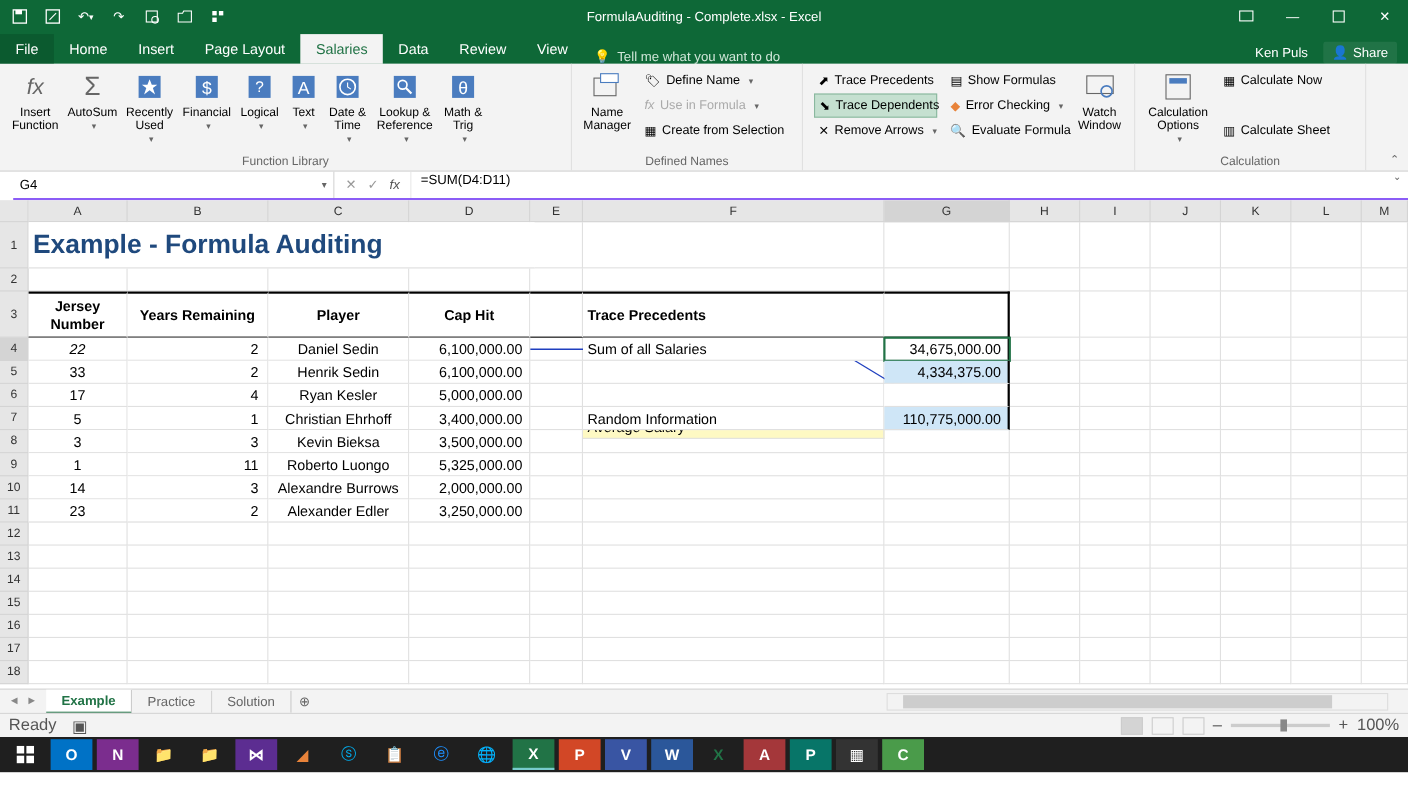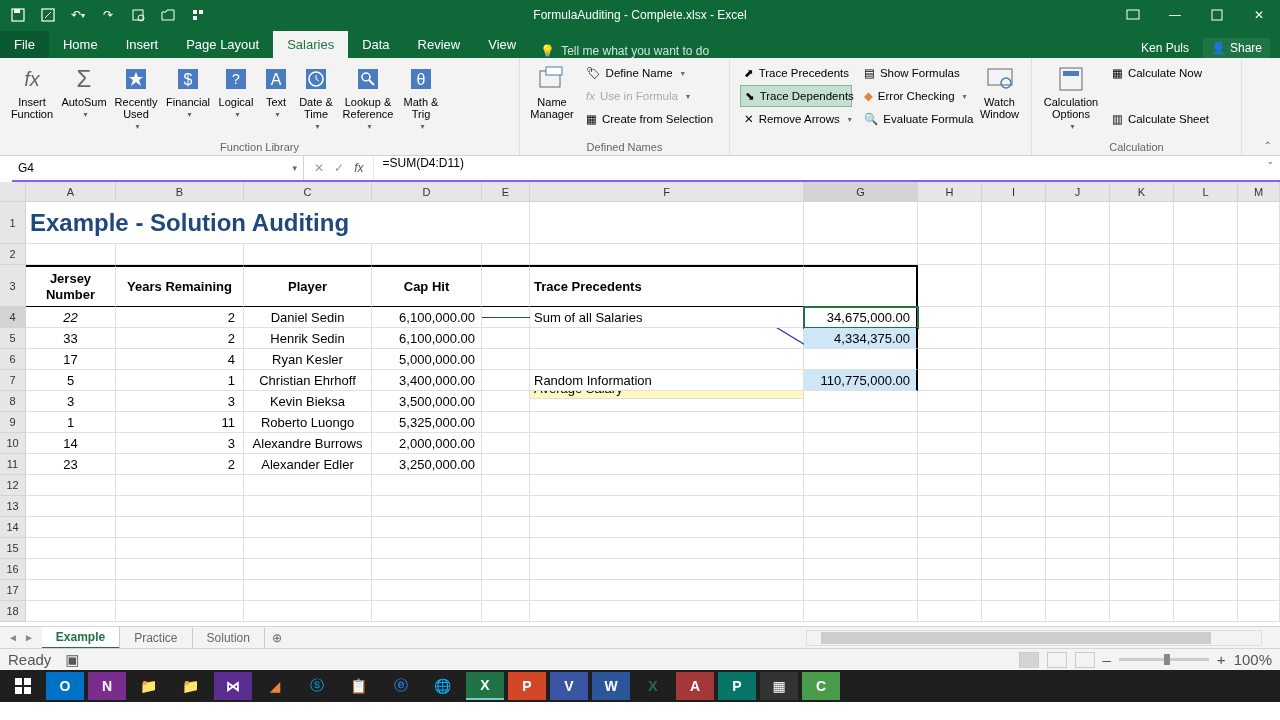--- a/index.html
+++ b/index.html
@@ -618,21 +618,21 @@
       <div class="cell" style="left: 346px; top: 399px; width: 110px; height: 21px;"></div>
       <div class="cell" style="left: 456px; top: 399px; width: 48px; height: 21px;"></div>
       <div class="cell" style="left: 504px; top: 399px; width: 274px; height: 21px;"></div>
       <div class="cell" style="left: 778px; top: 399px; width: 114px; height: 21px;"></div>
       <div class="cell" style="left: 892px; top: 399px; width: 64px; height: 21px;"></div>
       <div class="cell" style="left: 956px; top: 399px; width: 64px; height: 21px;"></div>
       <div class="cell" style="left: 1020px; top: 399px; width: 64px; height: 21px;"></div>
       <div class="cell" style="left: 1084px; top: 399px; width: 64px; height: 21px;"></div>
       <div class="cell" style="left: 1148px; top: 399px; width: 64px; height: 21px;"></div>
       <div class="cell" style="left: 1212px; top: 399px; width: 42px; height: 21px;"></div>
-      <div class="cell" style="left: 0px; top: 0px; width: 460px; height: 42px; font-size: 24px; font-weight: bold; color: rgb(31, 73, 125); overflow: visible; z-index: 2; background: rgb(255, 255, 255); border-right: none;">Example - Solution Auditing</div>
+      <div class="cell" style="left: 0px; top: 0px; width: 460px; height: 42px; font-size: 24px; font-weight: bold; color: rgb(31, 73, 125); overflow: visible; z-index: 2; background: rgb(255, 255, 255); border-right: none;">Example - Formula Auditing</div>
       <div class="cell" style="left: 0px; top: 63px; width: 90px; height: 42px; font-weight: bold; justify-content: center; border-top: 2px solid rgb(0, 0, 0); border-bottom: 1.5px solid rgb(0, 0, 0); background: rgb(255, 255, 255); z-index: 2; white-space: normal; text-align: center; line-height: 1.2;">Jersey Number</div>
       <div class="cell" style="left: 90px; top: 63px; width: 128px; height: 42px; font-weight: bold; justify-content: center; border-top: 2px solid rgb(0, 0, 0); border-bottom: 1.5px solid rgb(0, 0, 0); background: rgb(255, 255, 255); z-index: 2; white-space: normal; text-align: center; line-height: 1.2;">Years Remaining</div>
       <div class="cell" style="left: 218px; top: 63px; width: 128px; height: 42px; font-weight: bold; justify-content: center; border-top: 2px solid rgb(0, 0, 0); border-bottom: 1.5px solid rgb(0, 0, 0); background: rgb(255, 255, 255); z-index: 2; white-space: normal; text-align: center; line-height: 1.2;">Player</div>
       <div class="cell" style="left: 346px; top: 63px; width: 110px; height: 42px; font-weight: bold; justify-content: center; border-top: 2px solid rgb(0, 0, 0); border-bottom: 1.5px solid rgb(0, 0, 0); background: rgb(255, 255, 255); z-index: 2; white-space: normal; text-align: center; line-height: 1.2;">Cap Hit</div>
       <div class="cell" style="left: 456px; top: 63px; width: 48px; height: 42px; font-weight: bold; justify-content: center; border-top: 2px solid rgb(0, 0, 0); border-bottom: 1.5px solid rgb(0, 0, 0); background: rgb(255, 255, 255); z-index: 2; white-space: normal; text-align: center; line-height: 1.2;"></div>
       <div class="cell" style="left: 504px; top: 63px; width: 274px; height: 42px; font-weight: bold; justify-content: flex-start; border-top: 2px solid rgb(0, 0, 0); border-bottom: 1.5px solid rgb(0, 0, 0); background: rgb(255, 255, 255); z-index: 2; white-space: normal; text-align: center; line-height: 1.2; padding-left: 4px;">Trace Precedents</div>
       <div class="cell" style="left: 778px; top: 63px; width: 114px; height: 42px; font-weight: bold; justify-content: center; border-top: 2px solid rgb(0, 0, 0); border-bottom: 1.5px solid rgb(0, 0, 0); background: rgb(255, 255, 255); z-index: 2; white-space: normal; text-align: center; line-height: 1.2; border-right: 2px solid rgb(0, 0, 0);"></div>
       <div class="cell" style="left: 0px; top: 105px; width: 90px; height: 21px; justify-content: center; z-index: 2; background: rgb(255, 255, 255); font-style: italic;">22</div>
       <div class="cell" style="left: 90px; top: 105px; width: 128px; height: 21px; justify-content: flex-end; padding-right: 8px; z-index: 2; background: rgb(255, 255, 255);">2</div>
       <div class="cell" style="left: 218px; top: 105px; width: 128px; height: 21px; justify-content: center; z-index: 2; background: rgb(255, 255, 255);">Daniel Sedin</div>

